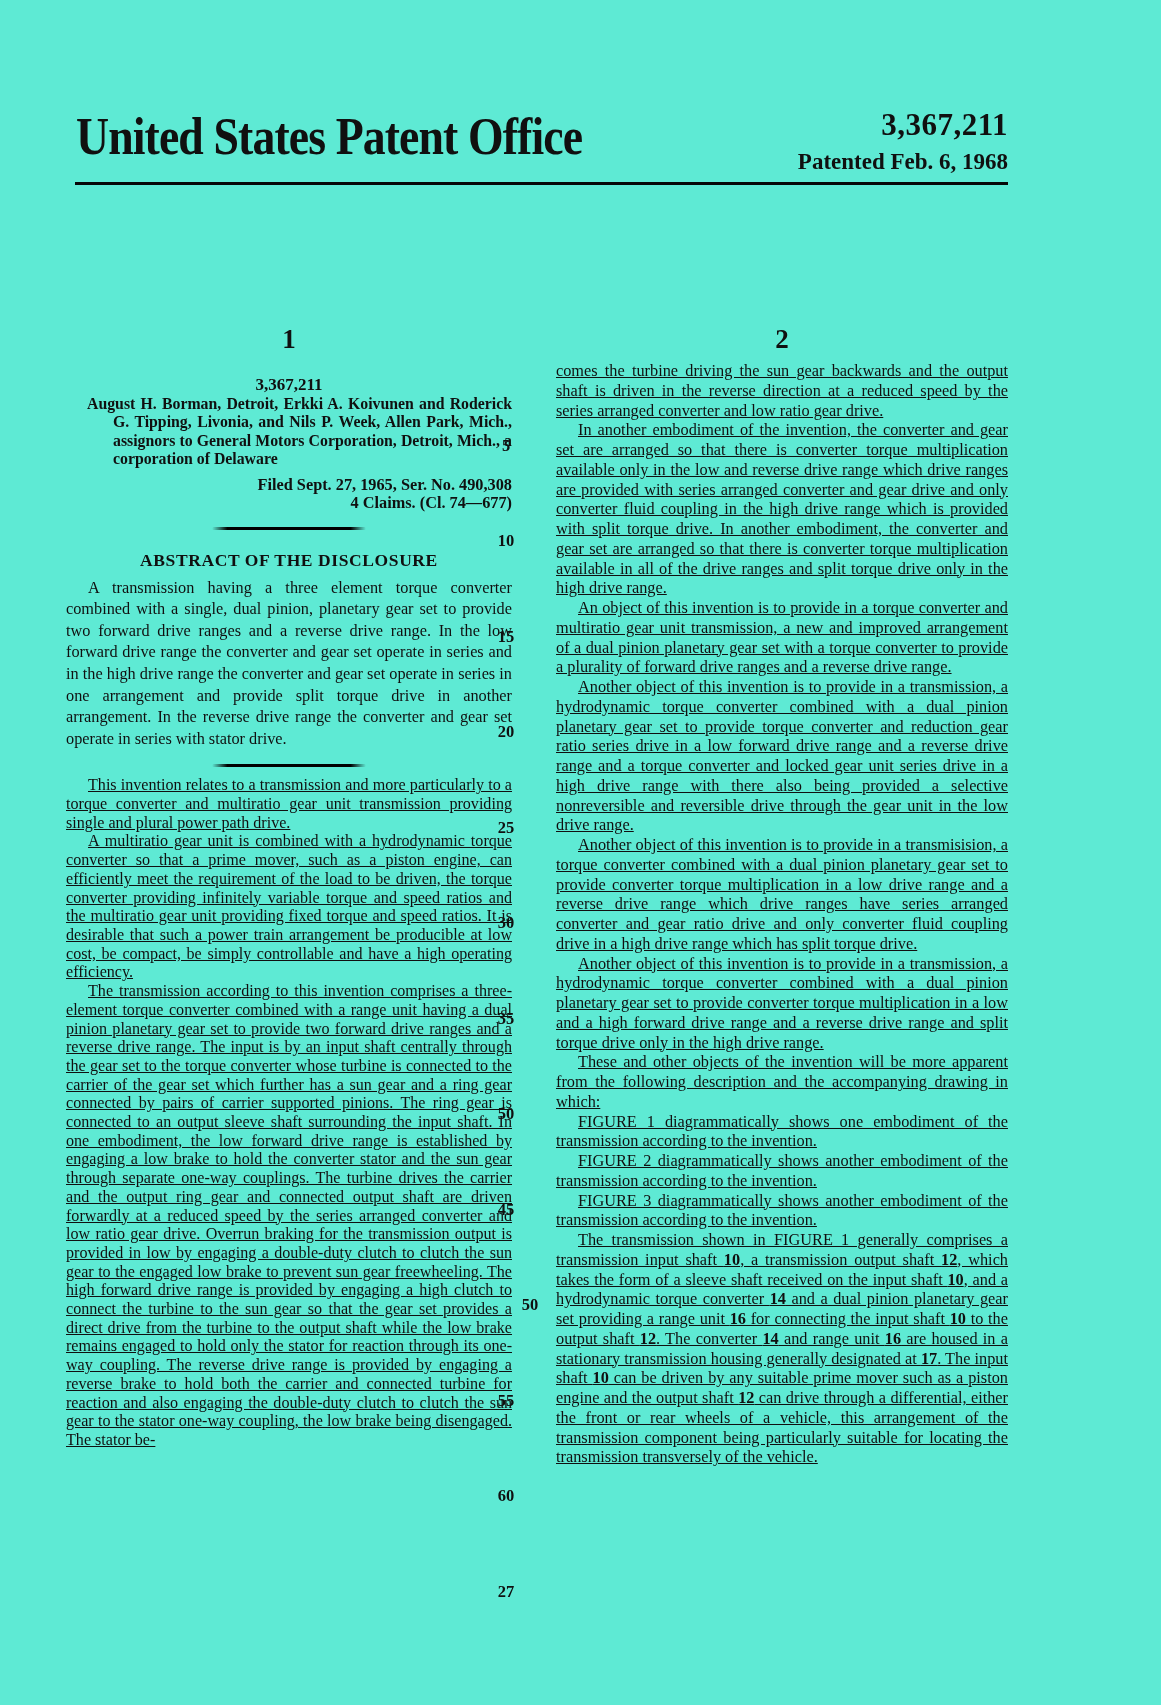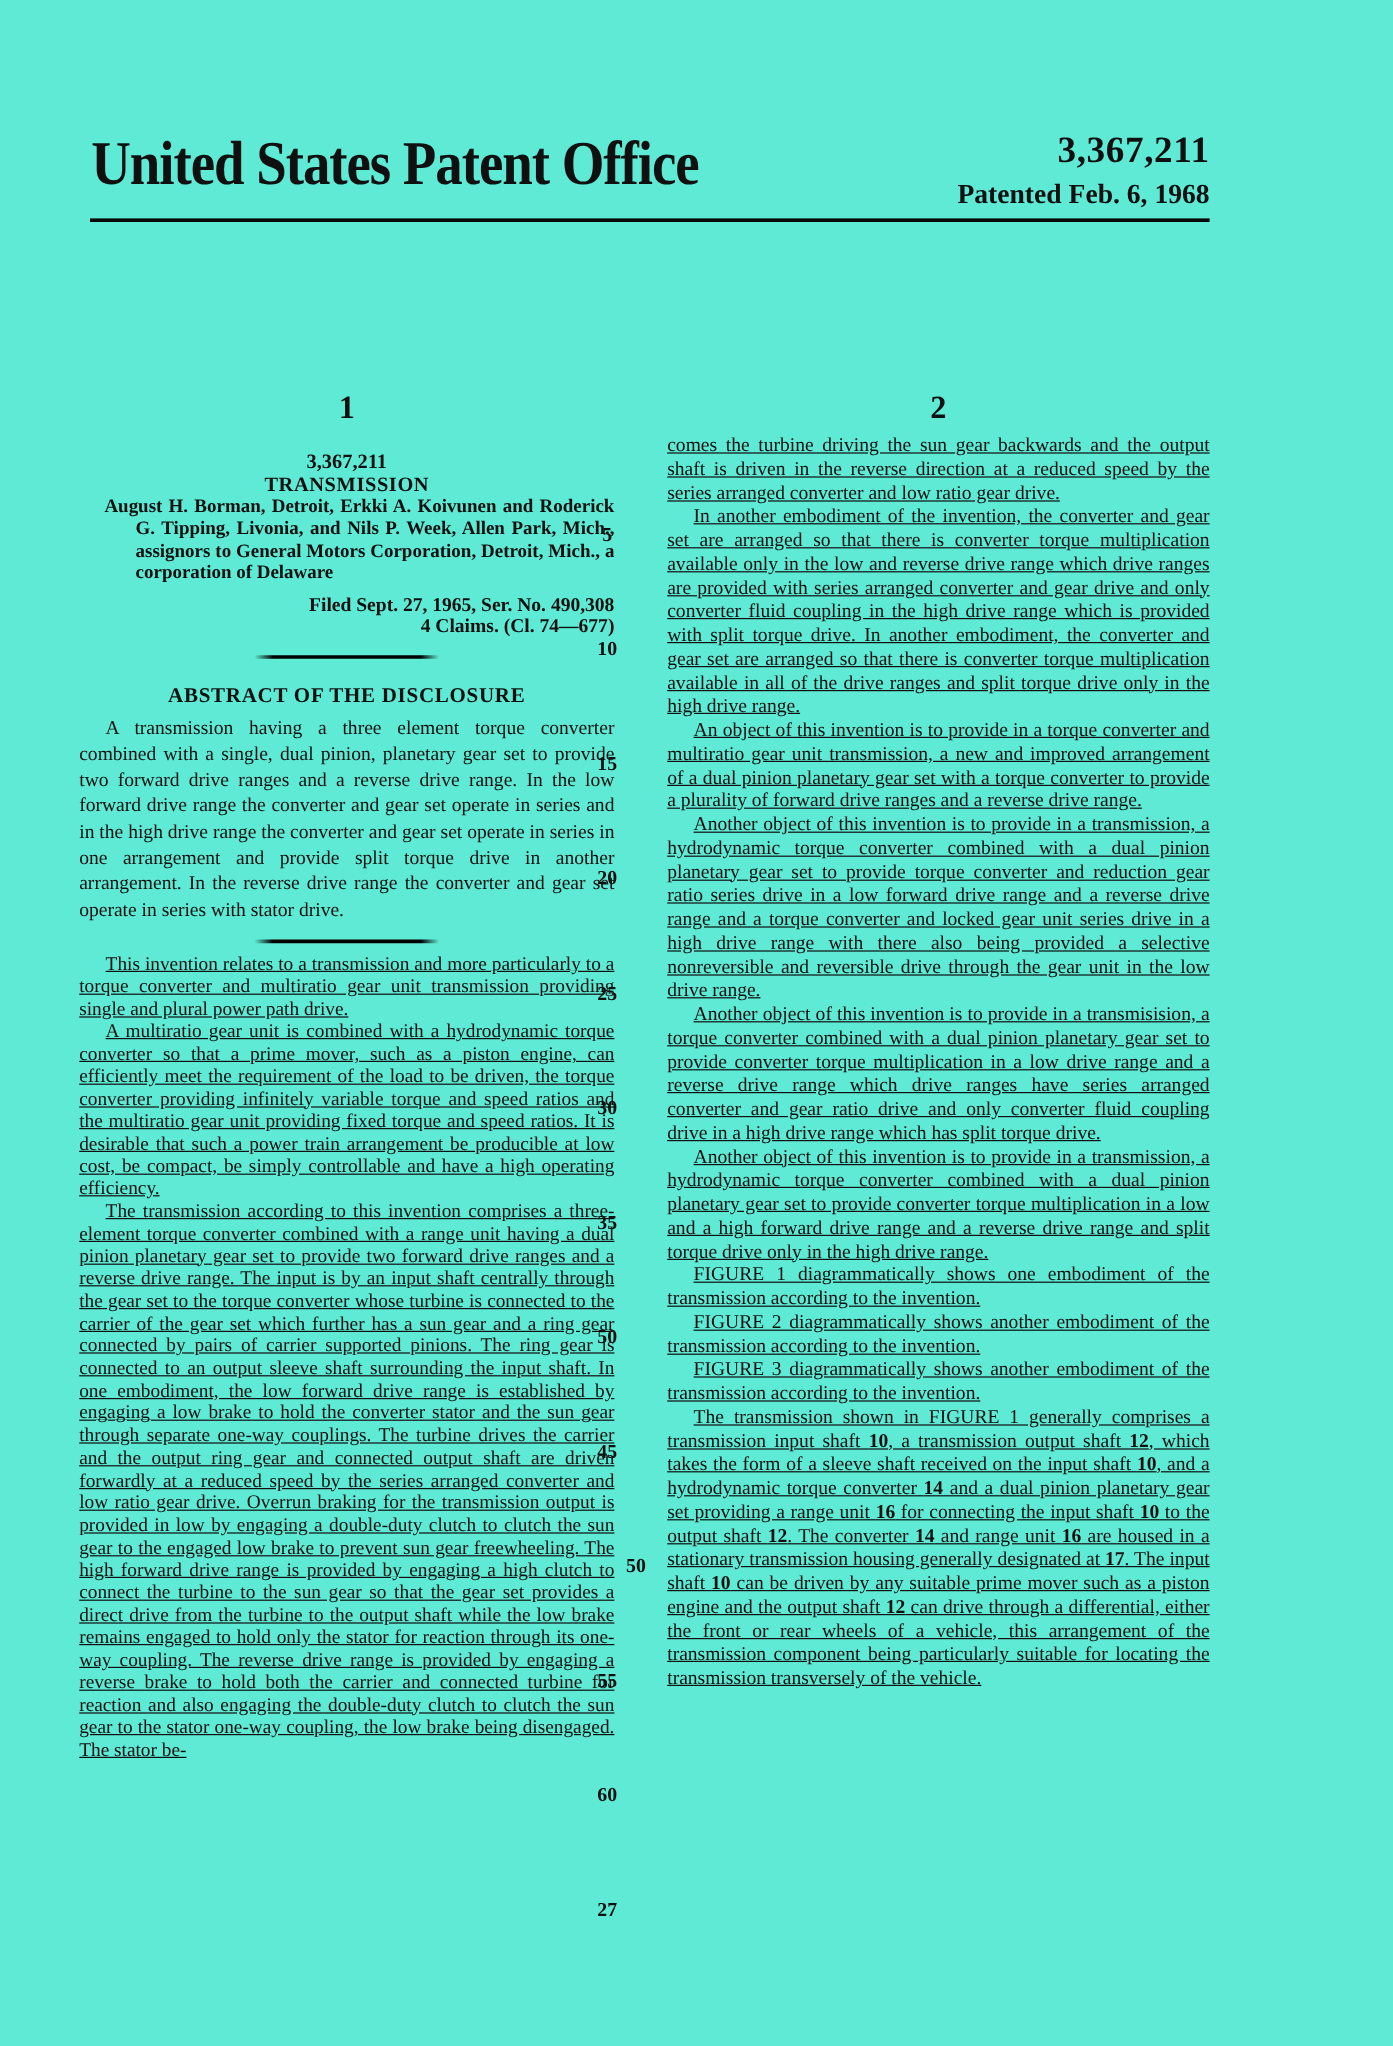--- a/index.html
+++ b/index.html
@@ -159,21 +159,20 @@
   <div class="masthead-right">
     <div class="patent-number">3,367,211</div>
     <div class="patent-date">Patented Feb. 6, 1968</div>
   </div>
   <div class="head-rule"></div>
 
   <section class="col col1">
     <div class="col-page-num">1</div>
 
     <div class="tb-number">3,367,211</div>
-    <div class="tb-title">TRANSMISSION</div>
     <p class="inventors">August H. Borman, Detroit, Erkki A. Koivunen and Roderick G. Tipping, Livonia, and Nils P. Week, Allen Park, Mich., assignors to General Motors Corporation, Detroit, Mich., a corporation of Delaware</p>
     <div class="tb-filed">Filed Sept. 27, 1965, Ser. No. 490,308</div>
     <div class="tb-claims">4 Claims. (Cl. 74—677)</div>
 
     <div class="divider"></div>
 
     <h2 class="abstract-heading">ABSTRACT OF THE DISCLOSURE</h2>
     <p class="abstract-body">A transmission having a three element torque converter combined with a single, dual pinion, planetary gear set to provide two forward drive ranges and a reverse drive range. In the low forward drive range the converter and gear set operate in series and in the high drive range the converter and gear set operate in series in one arrangement and provide split torque drive in another arrangement. In the reverse drive range the converter and gear set operate in series with stator drive.</p>
 
     <div class="divider"></div>
@@ -201,19 +200,20 @@
 
   <section class="col col2">
     <div class="col-page-num">2</div>
 
     <p class="body-para no-indent col2-start">comes the turbine driving the sun gear backwards and the output shaft is driven in the reverse direction at a reduced speed by the series arranged converter and low ratio gear drive.</p>
     <p class="body-para">In another embodiment of the invention, the converter and gear set are arranged so that there is converter torque multiplication available only in the low and reverse drive range which drive ranges are provided with series arranged converter and gear drive and only converter fluid coupling in the high drive range which is provided with split torque drive. In another embodiment, the converter and gear set are arranged so that there is converter torque multiplication available in all of the drive ranges and split torque drive only in the high drive range.</p>
     <p class="body-para">An object of this invention is to provide in a torque converter and multiratio gear unit transmission, a new and improved arrangement of a dual pinion planetary gear set with a torque converter to provide a plurality of forward drive ranges and a reverse drive range.</p>
     <p class="body-para">Another object of this invention is to provide in a transmission, a hydrodynamic torque converter combined with a dual pinion planetary gear set to provide torque converter and reduction gear ratio series drive in a low forward drive range and a reverse drive range and a torque converter and locked gear unit series drive in a high drive range with there also being provided a selective nonreversible and reversible drive through the gear unit in the low drive range.</p>
     <p class="body-para">Another object of this invention is to provide in a transmisision, a torque converter combined with a dual pinion planetary gear set to provide converter torque multiplication in a low drive range and a reverse drive range which drive ranges have series arranged converter and gear ratio drive and only converter fluid coupling drive in a high drive range which has split torque drive.</p>
     <p class="body-para">Another object of this invention is to provide in a transmission, a hydrodynamic torque converter combined with a dual pinion planetary gear set to provide converter torque multiplication in a low and a high forward drive range and a reverse drive range and split torque drive only in the high drive range.</p>
+    <p class="body-para">These and other objects of the invention will be more apparent from the following description and the accompanying drawing in which:</p>
     <p class="body-para">FIGURE 1 diagrammatically shows one embodiment of the transmission according to the invention.</p>
     <p class="body-para">FIGURE 2 diagrammatically shows another embodiment of the transmission according to the invention.</p>
     <p class="body-para">FIGURE 3 diagrammatically shows another embodiment of the transmission according to the invention.</p>
     <p class="body-para">The transmission shown in FIGURE 1 generally comprises a transmission input shaft <b>10</b>, a transmission output shaft <b>12</b>, which takes the form of a sleeve shaft received on the input shaft <b>10</b>, and a hydrodynamic torque converter <b>14</b> and a dual pinion planetary gear set providing a range unit <b>16</b> for connecting the input shaft <b>10</b> to the output shaft <b>12</b>. The converter <b>14</b> and range unit <b>16</b> are housed in a stationary transmission housing generally designated at <b>17</b>. The input shaft <b>10</b> can be driven by any suitable prime mover such as a piston engine and the output shaft <b>12</b> can drive through a differential, either the front or rear wheels of a vehicle, this arrangement of the transmission component being particularly suitable for locating the transmission transversely of the vehicle.</p>
   </section>
 
 </div>
 
 </body></html>

